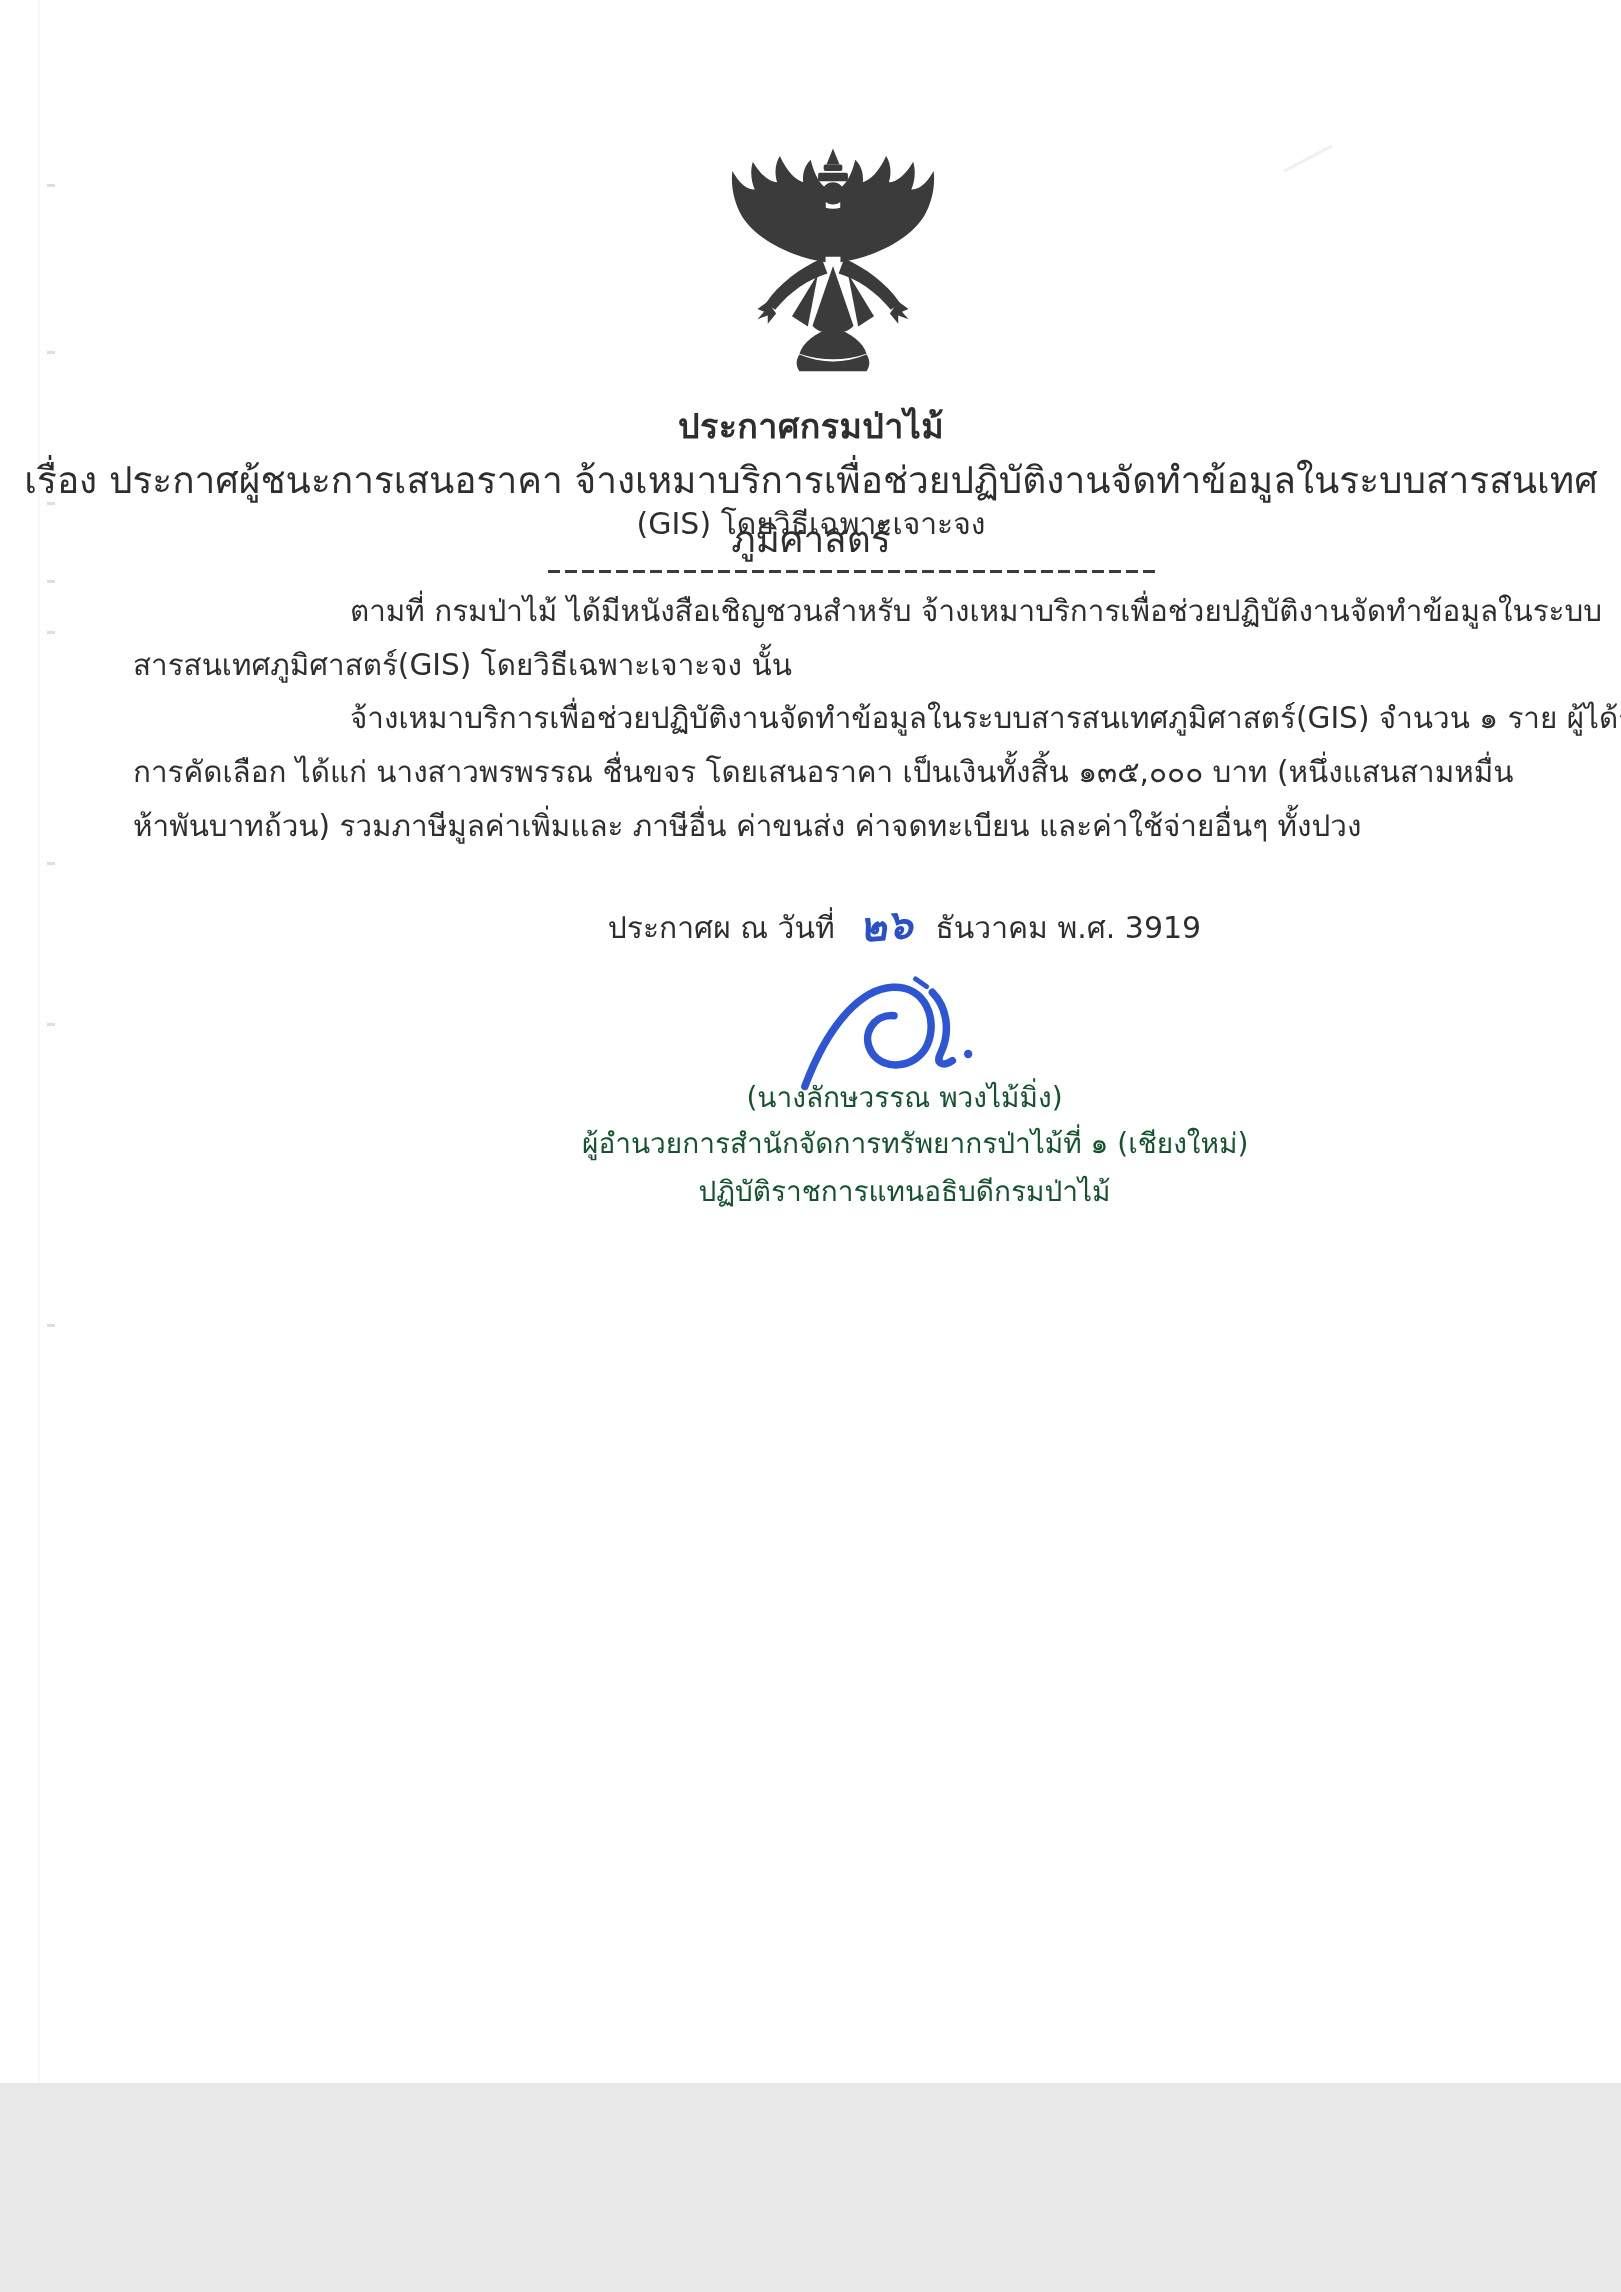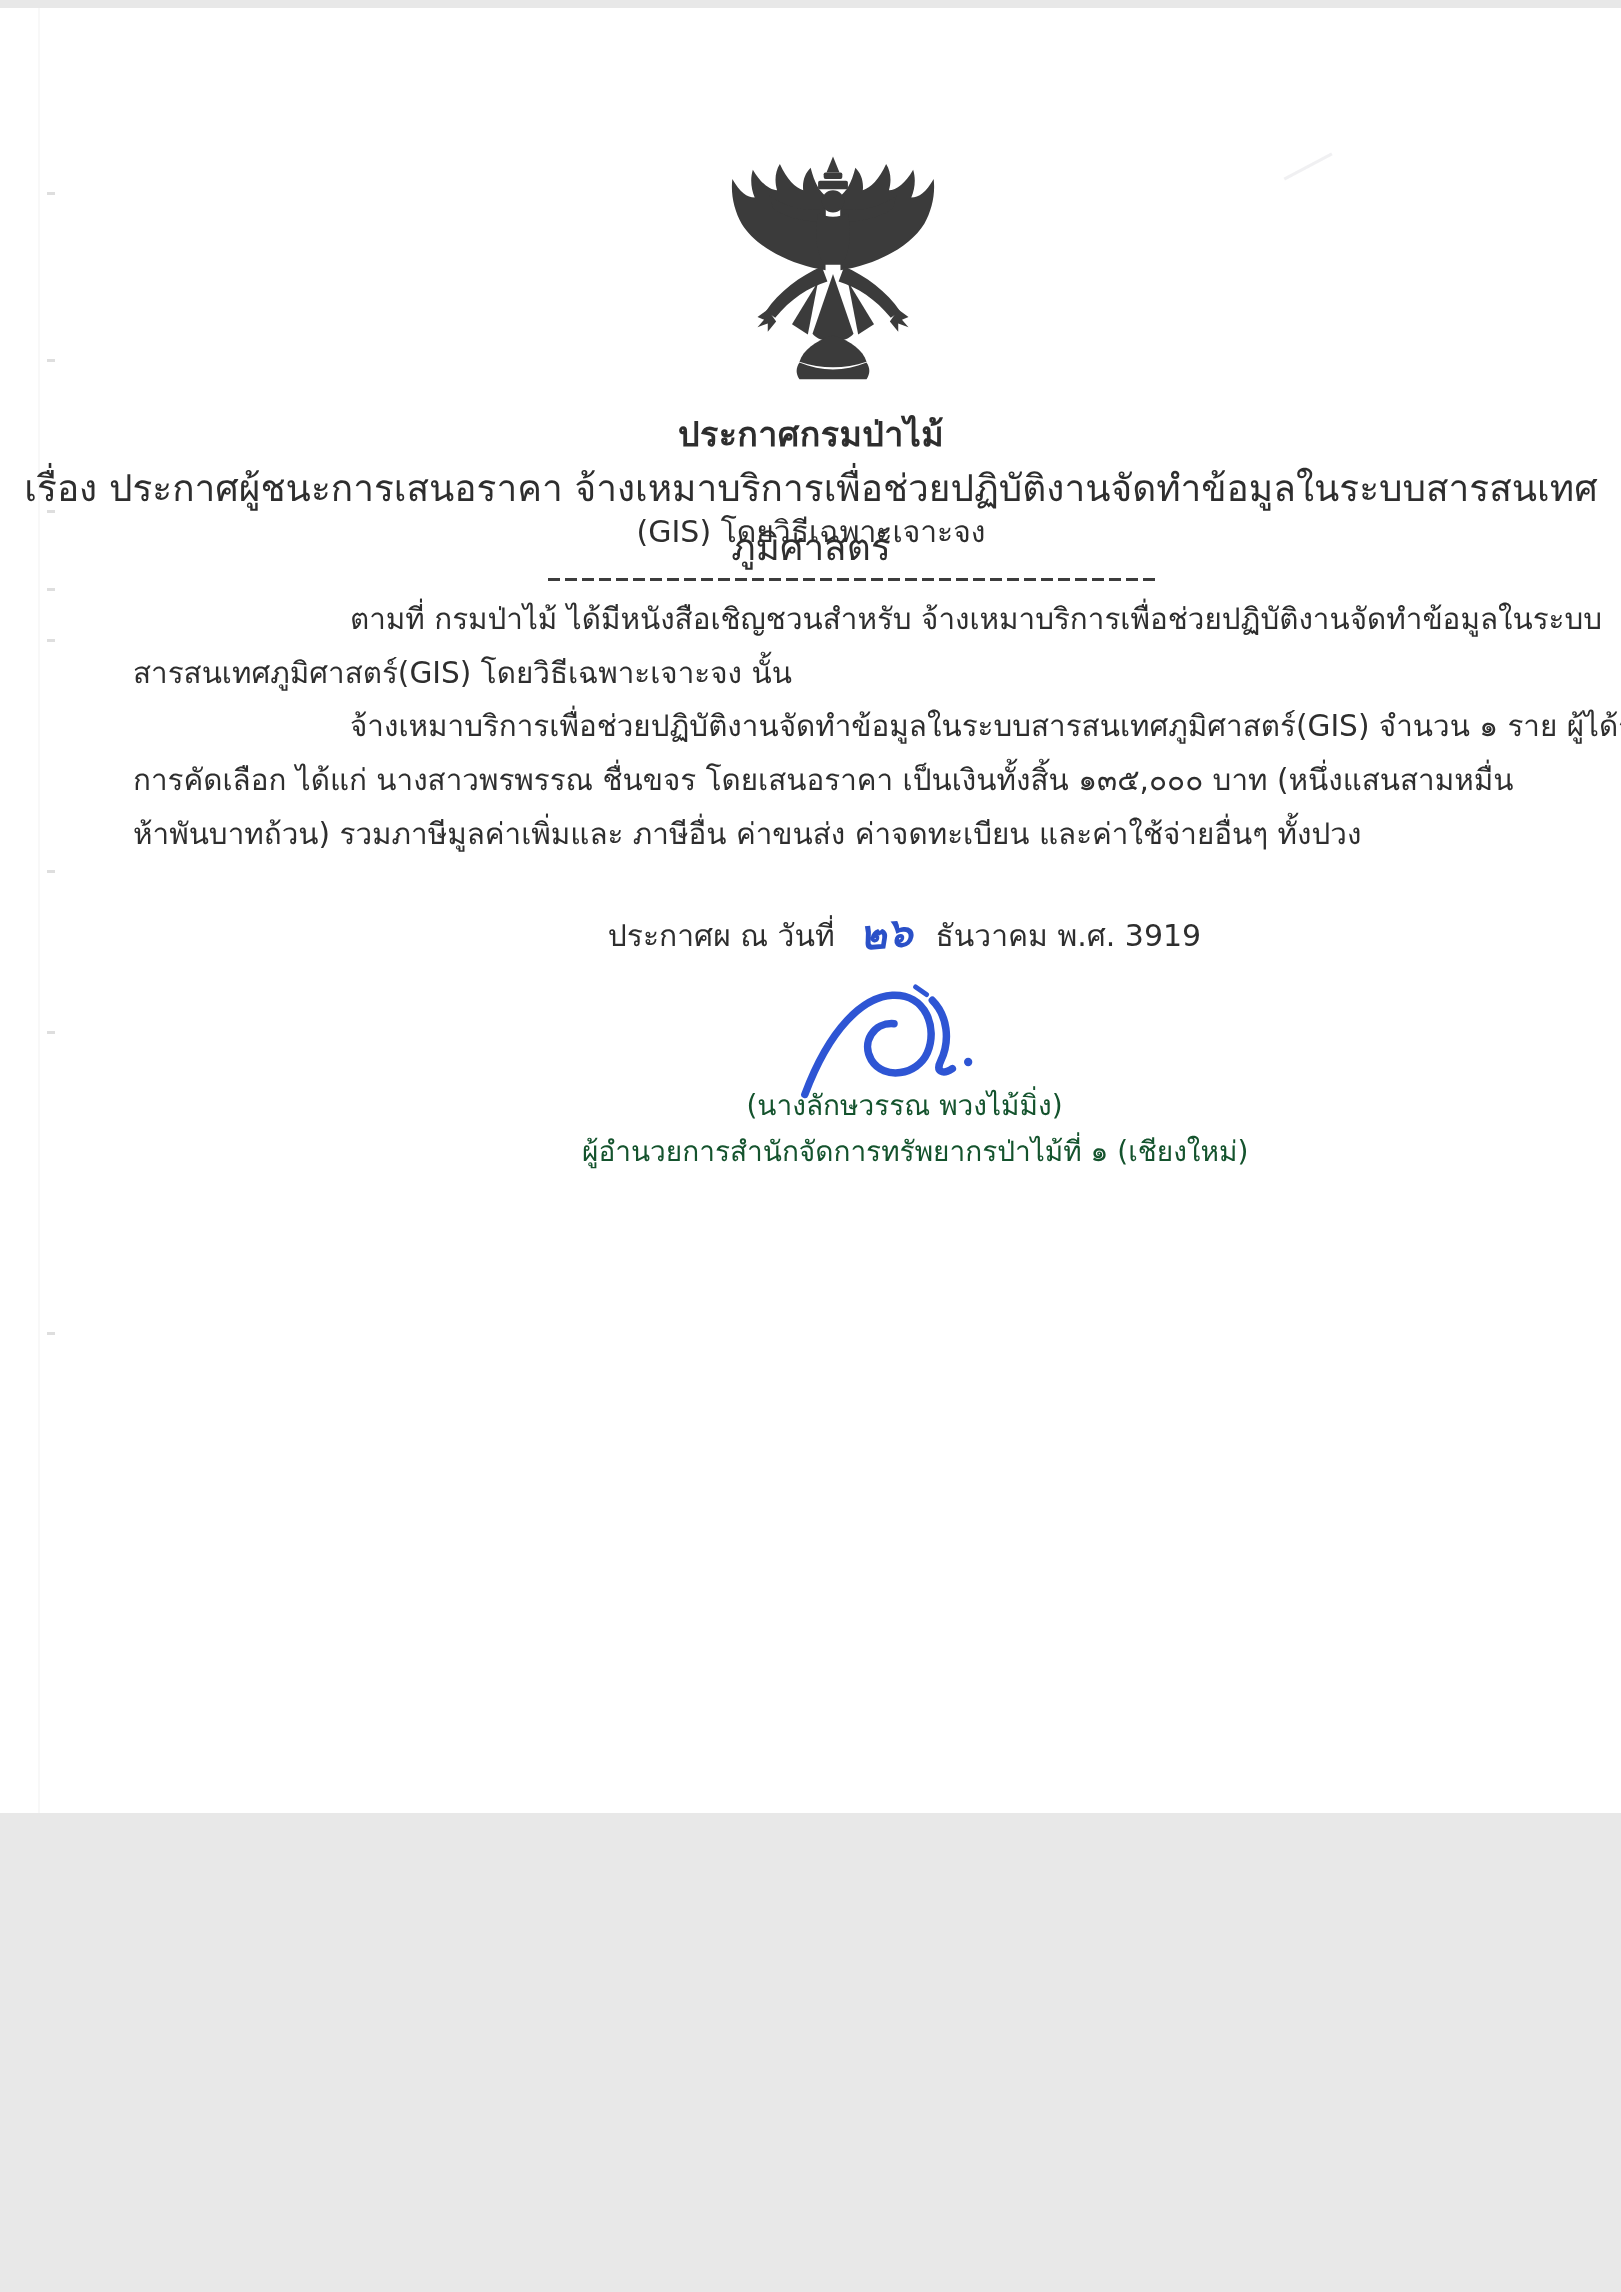--- a/index.html
+++ b/index.html
@@ -3,22 +3,22 @@
 <meta charset="utf-8">
 <style>
   html, body {
     margin: 0;
     padding: 0;
     background: #e8e8e8;
   }
   .page {
     position: relative;
     width: 1622px;
-    height: 1805px;
-    margin: 8px auto;
+    height: 2083px;
+    margin: 0 auto;
     background: #ffffff;
     overflow: hidden;
     font-family: "DejaVu Sans", "Liberation Sans", sans-serif;
     color: #2e2e2e;
   }
   .abs { position: absolute; }
   .centered { left: 0; width: 1622px; text-align: center; }
 
   .emblem {
     left: 721px; top: 143px;
@@ -174,20 +174,21 @@
     <svg viewBox="0 0 300 150" width="260" height="125" aria-hidden="true" fill="none" stroke="#2e55d4" stroke-width="9" stroke-linecap="round">
       <path d="M25,135 C55,55 95,18 130,16 C170,14 185,55 172,85 C160,112 120,118 105,94 C92,72 108,48 132,50"></path>
       <path d="M178,22 C196,40 200,70 188,95 C182,107 190,112 202,104"></path>
       <circle cx="221" cy="96" r="5" fill="#2e55d4" stroke="none"></circle>
       <path d="M158,6 L171,15" stroke-width="6"></path>
     </svg>
   </div>
 
   <div class="abs sign-block-line sig-name">(นางลักษวรรณ   พวงไม้มิ่ง)</div>
   <div class="abs sign-block-line sig-pos">ผู้อำนวยการสำนักจัดการทรัพยากรป่าไม้ที่ ๑ (เชียงใหม่)</div>
+  <div class="abs sign-block-line sig-acting">ปฏิบัติราชการแทนอธิบดีกรมป่าไม้</div>
 
   <div class="abs edge-line"></div>
   <div class="abs edge-dash" style="top:184px"></div>
   <div class="abs edge-dash" style="top:351px"></div>
   <div class="abs edge-dash" style="top:502px"></div>
   <div class="abs edge-dash" style="top:580px"></div>
   <div class="abs edge-dash" style="top:631px"></div>
   <div class="abs edge-dash" style="top:862px"></div>
   <div class="abs edge-dash" style="top:1023px"></div>
   <div class="abs edge-dash" style="top:1324px"></div>

